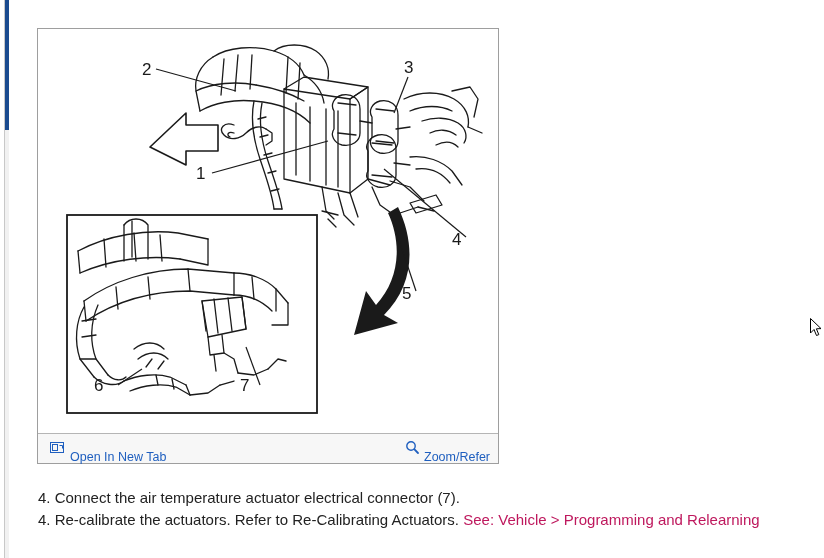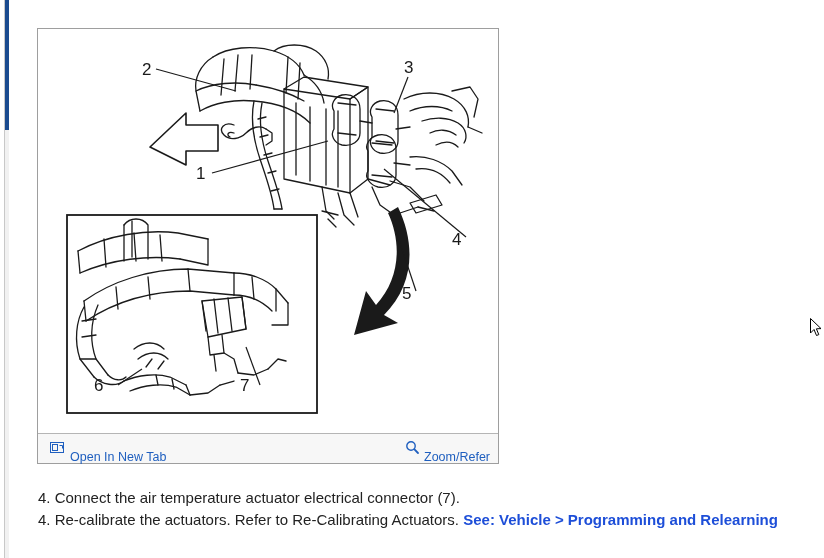--- a/index.html
+++ b/index.html
@@ -89,24 +89,23 @@
   #steps-list {
     position: absolute;
     left: 38px; top: 488px;
     width: 740px;
     font-size: 15px;
     color: #222222;
     line-height: 20px;
   }
   .step-row { white-space: nowrap; margin-bottom: 2px; }
   .step-link {
-    color: #1d4ed8;
+    color: #be185d;
     text-decoration: none;
     cursor: pointer;
-    font-weight: bold;
   }
 
   
   #mouse-cursor {
     position: absolute;
     left: 810px; top: 318px;
     width: 12px; height: 19px;
   }
 </style>
 </head>

